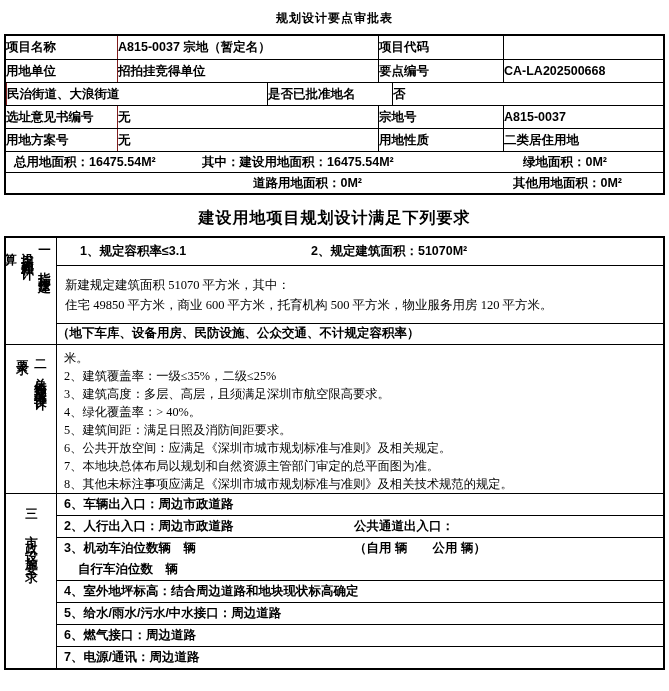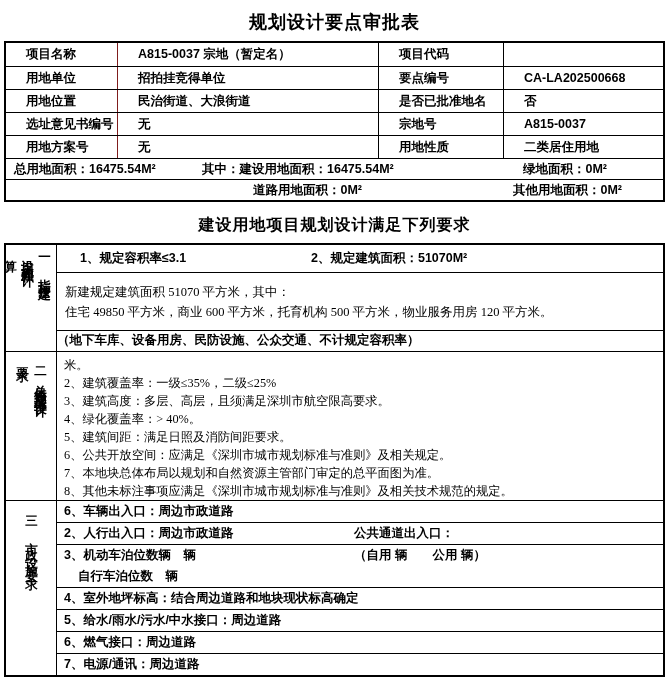--- a/index.html
+++ b/index.html
@@ -1,29 +1,29 @@
 <!DOCTYPE html>
 <html><head>
 <meta charset="utf-8">
 <style>
   * { margin:0; padding:0; box-sizing:border-box; }
   html,body { background:#fff; }
   body { width:669px; height:691px; position:relative; color:#000;
          font-family:"Liberation Sans", sans-serif; overflow:hidden; }
 
-  .title1 { margin-top:10px; text-align:center; font-size:18px; font-weight:bold;
+  .title1 { margin-top:10px; text-align:center; font-size:12px; font-weight:bold;
             letter-spacing:1px; font-family:"Liberation Sans", sans-serif; }
   .title2 { margin-top:13px; text-align:center; font-size:16px; font-weight:bold;
             letter-spacing:1px; }
 
   
   .table1 { margin:7px 4px 0 4px; border:2px solid #000; }
   .t1row { display:flex; height:23px; border-top:1px solid #000; font-weight:bold; font-size:12.5px; }
   .t1row:first-child { border-top:none; }
-  .t1row > div { line-height:22px; padding-left:20px; white-space:nowrap; overflow:hidden; }
+  .t1row > div { line-height:22px; padding-left:0; white-space:nowrap; overflow:hidden; }
   .t1c1 { width:111px; }
   .t1c2 { width:261px; border-left:1px solid #7f1d1d; }
   .t1c3 { width:125px; border-left:1px solid #000; }
   .t1c4 { flex:1; border-left:1px solid #000; }
   .arearow { position:relative; height:21px; border-top:1px solid #000;
              font-weight:bold; font-size:12.5px; }
   .arearow span { position:absolute; top:0; line-height:20px; white-space:nowrap; }
 
   
   .table2 { margin:7px 4px 0 4px; border:2px solid #000; }
@@ -75,21 +75,20 @@
     <div class="t1c3">项目代码</div>
     <div class="t1c4"></div>
   </div>
   <div class="t1row">
     <div class="t1c1">用地单位</div>
     <div class="t1c2">招拍挂竞得单位</div>
     <div class="t1c3">要点编号</div>
     <div class="t1c4">CA-LA202500668</div>
   </div>
   <div class="t1row">
-    <div class="t1c1">用地位置</div>
     <div class="t1c2">民治街道、大浪街道</div>
     <div class="t1c3">是否已批准地名</div>
     <div class="t1c4">否</div>
   </div>
   <div class="t1row">
     <div class="t1c1">选址意见书编号</div>
     <div class="t1c2">无</div>
     <div class="t1c3">宗地号</div>
     <div class="t1c4">A815-0037</div>
   </div>

